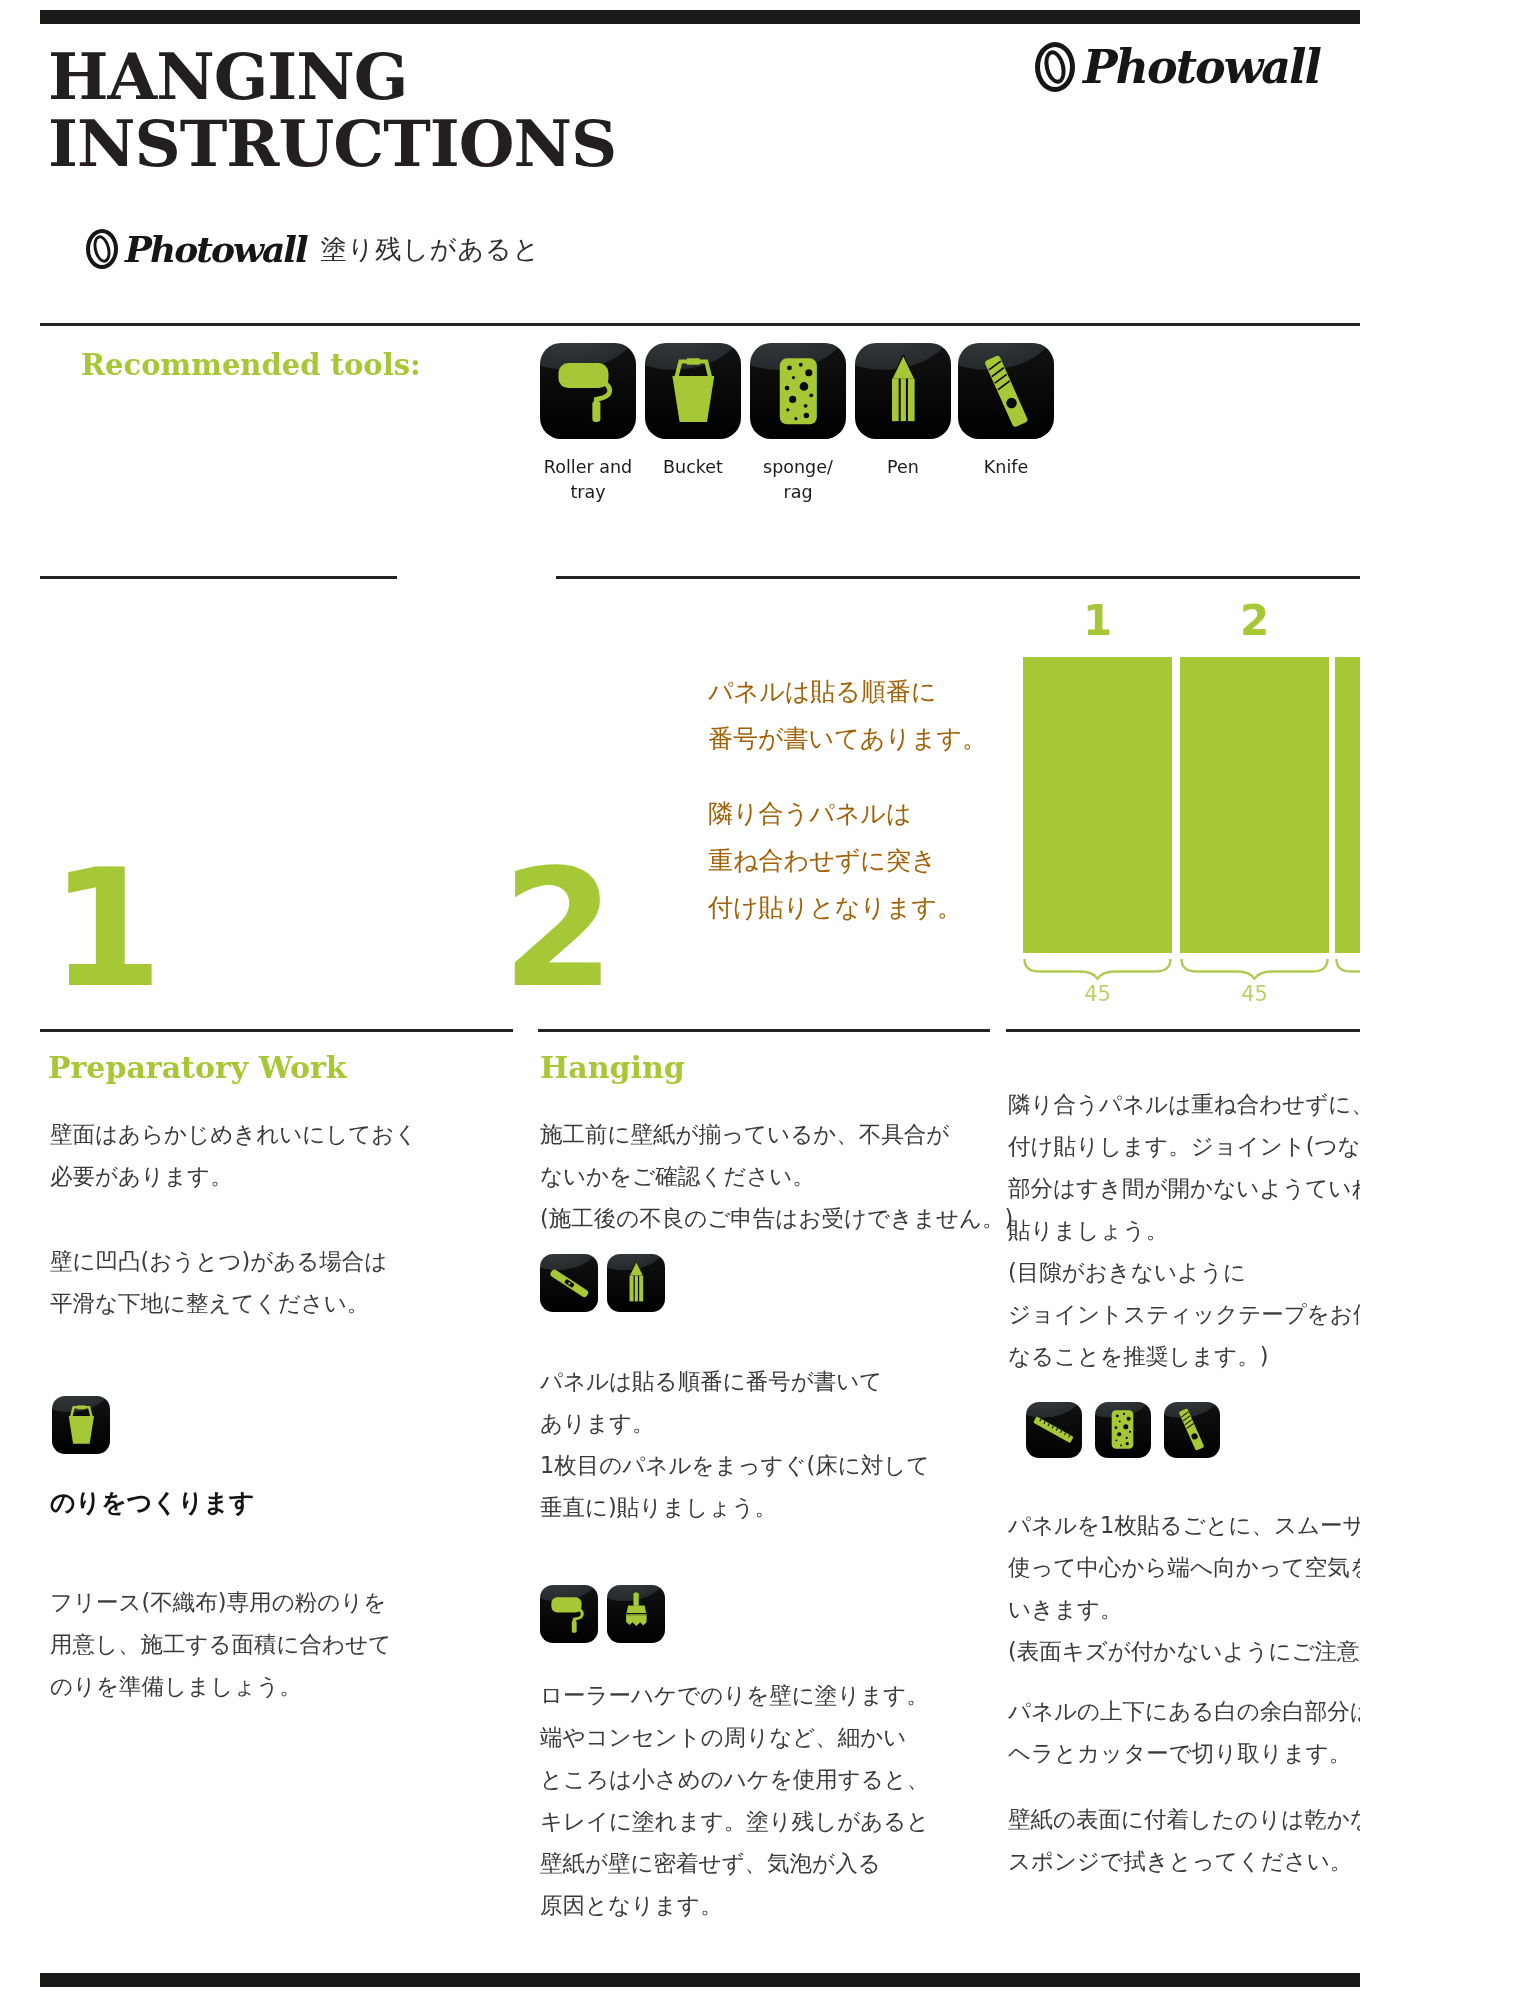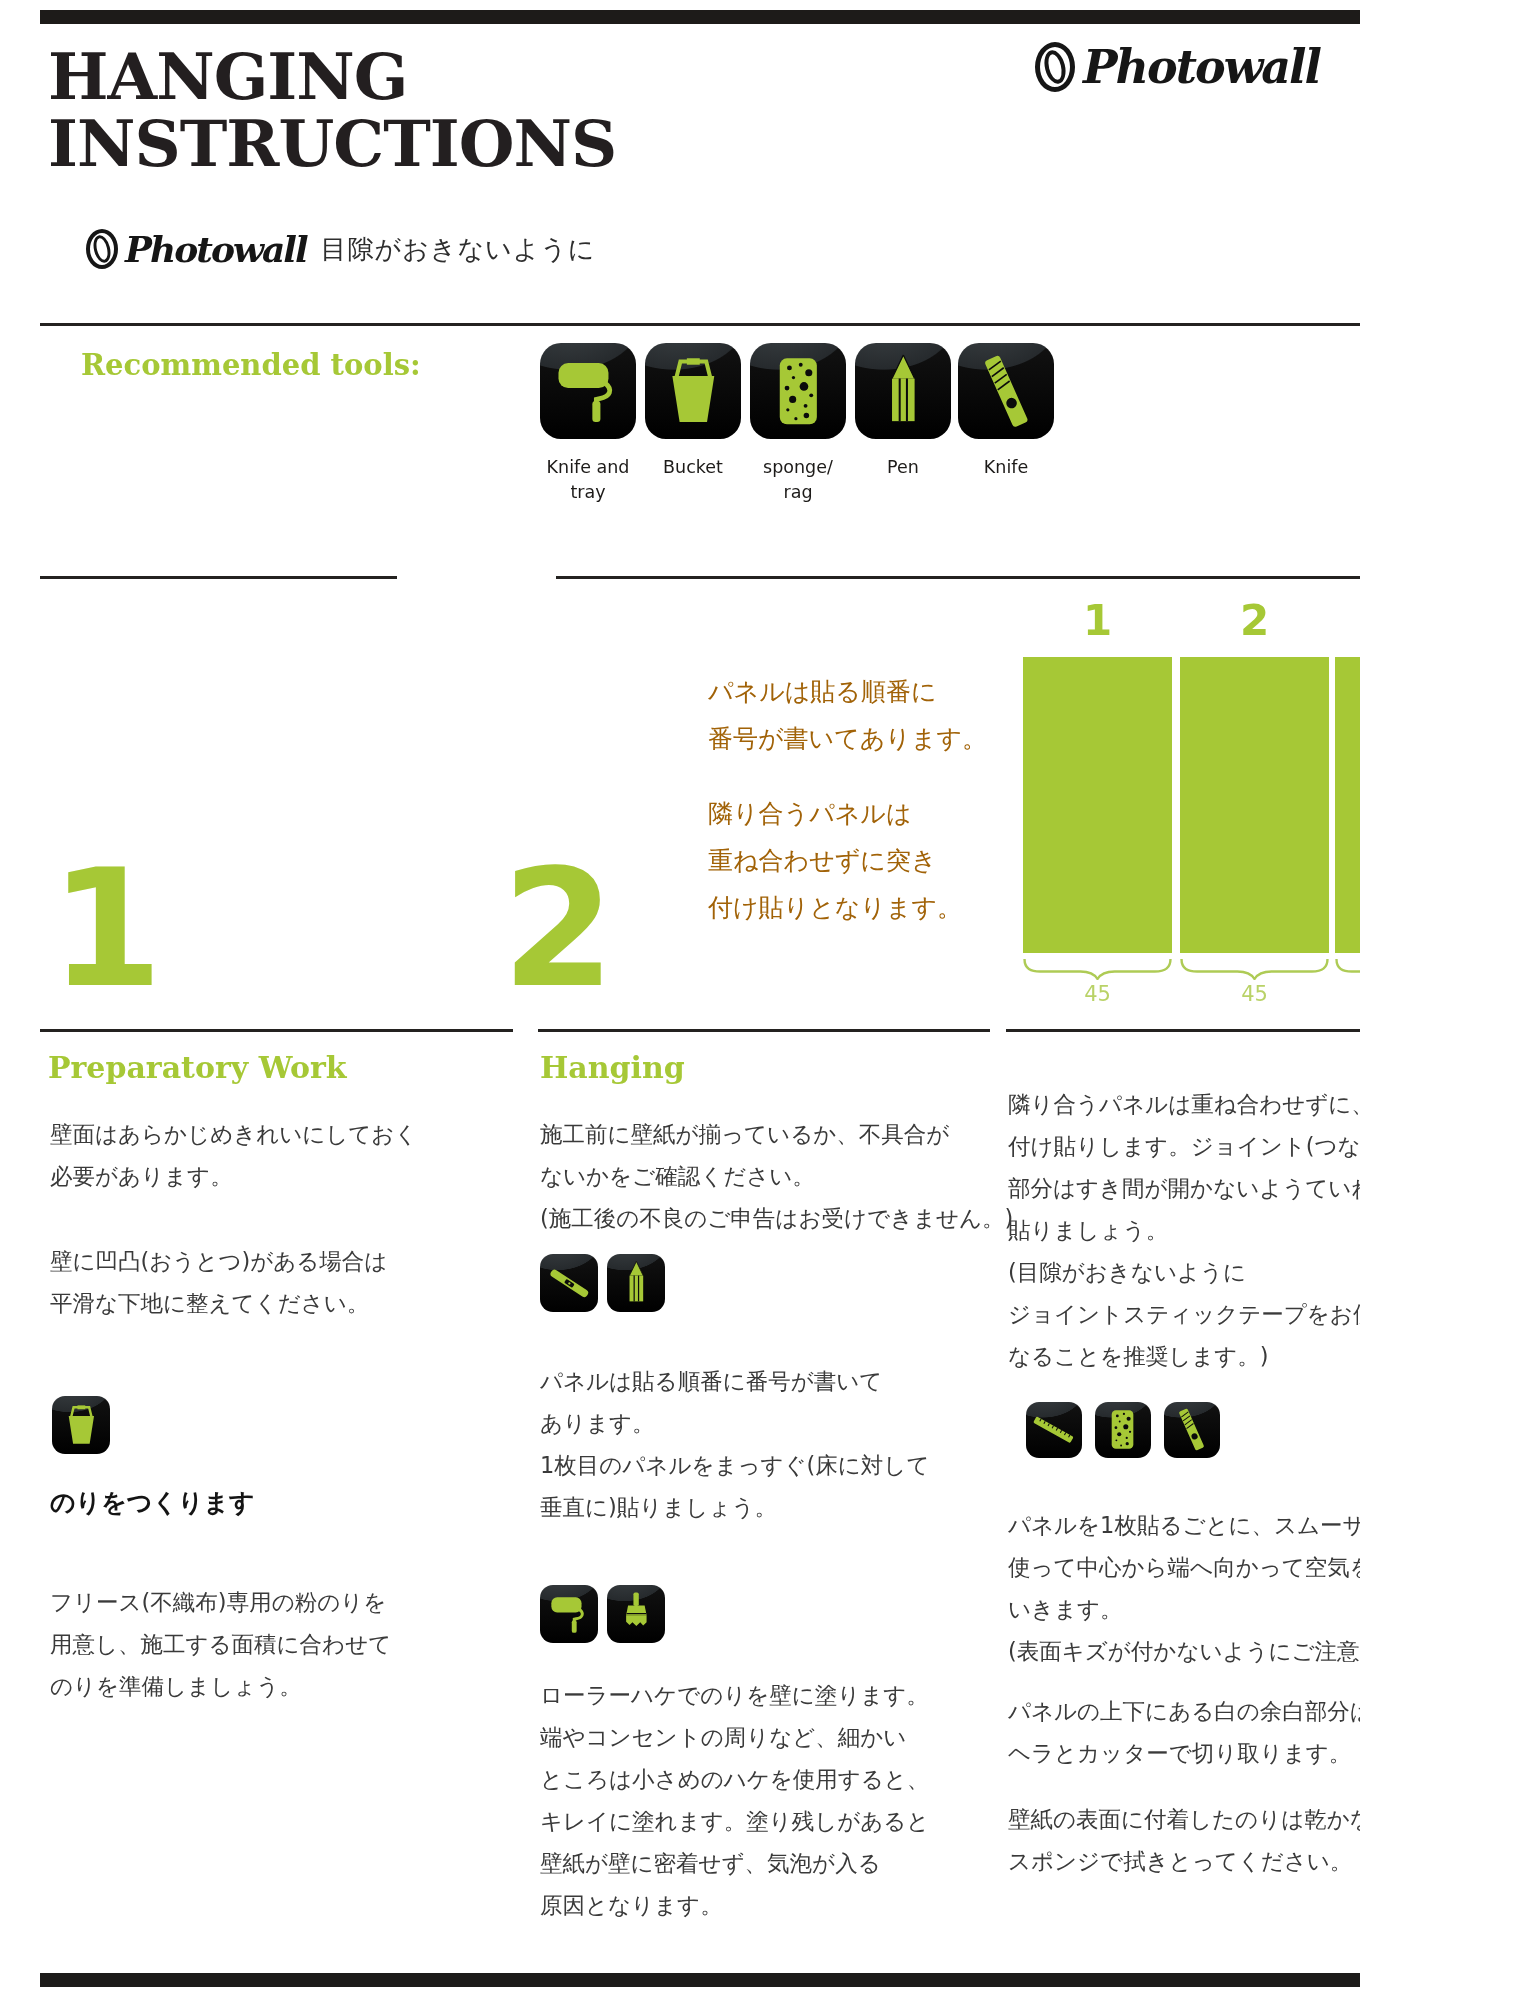--- a/index.html
+++ b/index.html
@@ -139,39 +139,39 @@
   </div>
 
   <div class="logo logo-main">
     <span class="logo-mark"></span>
     <span class="logo-text">Photowall</span>
   </div>
 
   <div class="subtitle-row">
     <span class="logo-mark"></span>
     <span class="logo-text">Photowall</span>
-    <span class="subtitle-jp">目隙がおきないように</span>
+    <span class="subtitle-jp">塗り残しがあると</span>
   </div>
 
   <div class="rule" style="left:40px;top:323px;width:1440px;"></div>
   <div class="rule" style="left:40px;top:576px;width:357px;"></div>
   <div class="rule" style="left:556px;top:576px;width:924px;"></div>
   <div class="rule" style="left:40px;top:1029px;width:473px;"></div>
   <div class="rule" style="left:538px;top:1029px;width:452px;"></div>
   <div class="rule" style="left:1006px;top:1029px;width:474px;"></div>
 
   <div class="ghead" style="left:48px;top:348px;font-size:29px;margin-left:33px;">Recommended tools:</div>
 
   <div class="tool" style="left:540px;">
     <span class="tile big">
         <svg>
           <use href="#sym-roller"></use>
         </svg>
       </span>
-    <div class="tool-label pre">Knife and
+    <div class="tool-label pre">Roller and
 tray</div>
   </div>
   <div class="tool" style="left:645px;">
     <span class="tile big">
         <svg>
           <use href="#sym-bucket"></use>
         </svg>
       </span>
     <div class="tool-label pre">Bucket</div>
   </div>

